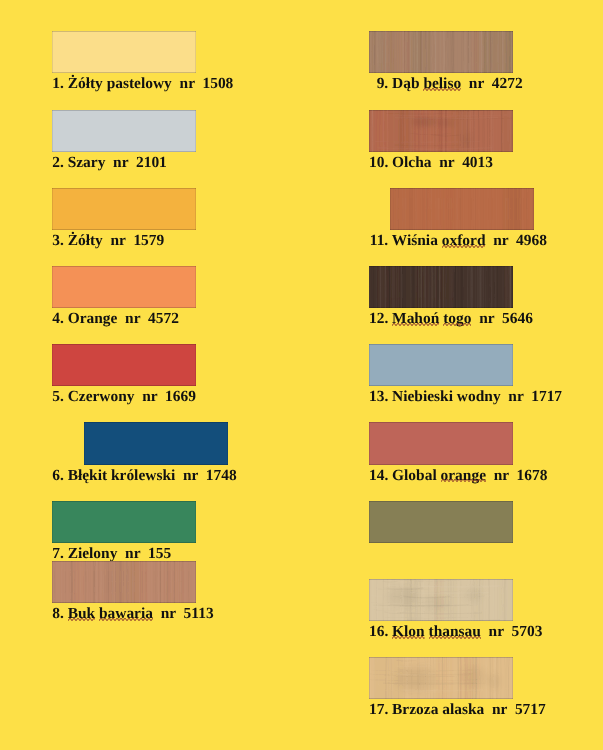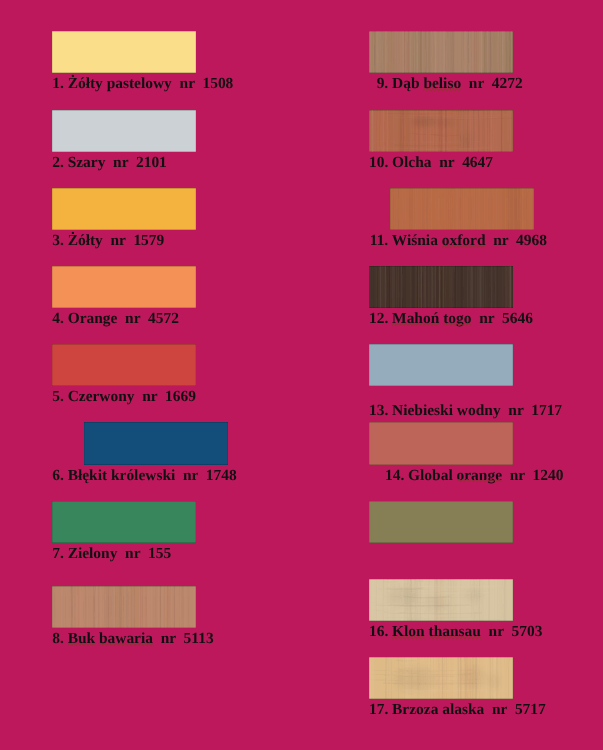--- a/index.html
+++ b/index.html
@@ -1,18 +1,18 @@
 <!DOCTYPE html>
 <html><head>
 <meta charset="utf-8">
 <title>Kolory</title>
 <style>
   html,body{margin:0;padding:0;background:#ffffff;-webkit-font-smoothing:antialiased;text-rendering:geometricPrecision;}
   body{width:603px;height:750px;overflow:hidden;font-family:"Liberation Serif",serif;}
-  .page{position:relative;width:603px;height:750px;background:#be185d;}
+  .page{position:relative;width:603px;height:750px;background:#fde047;}
   .col{position:absolute;top:0;}
   .col-left{left:52.2px;}
   .col-right{left:369.1px;}
   .item{position:absolute;left:0;}
   .swatch{width:143.5px;height:42.2px;position:relative;overflow:hidden;
           box-shadow:inset 0 0.9px 0 rgba(0,0,0,0.17), inset 0 -0.9px 0 rgba(0,0,0,0.17),
                      inset 0.9px 0 0 rgba(0,0,0,0.10), inset -0.9px 0 0 rgba(0,0,0,0.10);}
   .swatch svg{display:block;width:143.5px;height:42.2px;}
   .label{font-weight:bold;font-size:15.45px;white-space:pre;color:#111;position:absolute;left:0;top:44.2px;line-height:18px;}
   .num{display:inline-block;text-align:right;}
@@ -46,21 +46,21 @@
         <div class="label"><span class="num">5.</span> <span>Czerwony</span><span>  nr  1669</span></div>
       </div>
       <div class="item" style="top: 422.4px; padding-left: 32px;">
         <div class="swatch" style="background: rgb(19, 78, 123);"></div>
         <div class="label"><span class="num">6.</span> <span>Błękit</span> <span>królewski</span><span>  nr  1748</span></div>
       </div>
       <div class="item" style="top: 500.62px; border-radius: 17px;">
         <div class="swatch" style="background: rgb(56, 134, 92);"></div>
         <div class="label"><span class="num">7.</span> <span>Zielony</span><span>  nr  155</span></div>
       </div>
-      <div class="item" style="top: 586px; text-decoration: underline;">
+      <div class="item" style="top: 561px; text-decoration: underline;">
         <div class="swatch" style="background: rgb(188, 136, 109);">
           <svg xmlns="http://www.w3.org/2000/svg" width="143.5" height="42.2" viewBox="0 0 143.5 42.2">
             <defs>
               <filter id="bbeech" x="-5%" y="-5%" width="110%" height="110%">
                 <feGaussianBlur stdDeviation="0.3"></feGaussianBlur>
               </filter>
               <filter id="kbeech" x="-60%" y="-60%" width="220%" height="220%">
                 <feGaussianBlur stdDeviation="2.6"></feGaussianBlur>
               </filter>
             </defs>
@@ -610,21 +610,21 @@
               <path d="M25.0 35.1 Q58.6 36.2 92.2 35.1" stroke="#000" stroke-opacity="0.020" stroke-width="1.22" fill="none"></path>
               <ellipse cx="56" cy="12" rx="14" ry="5" fill="#000" fill-opacity="0.055" filter="url(#kalder)"></ellipse>
               <ellipse cx="56" cy="12" rx="7.7" ry="2.8" fill="#000" fill-opacity="0.043" filter="url(#kalder)"></ellipse>
               <ellipse cx="78" cy="13" rx="9" ry="4" fill="#000" fill-opacity="0.040" filter="url(#kalder)"></ellipse>
               <ellipse cx="78" cy="13" rx="5.0" ry="2.2" fill="#000" fill-opacity="0.032" filter="url(#kalder)"></ellipse>
               <ellipse cx="98" cy="30" rx="5" ry="10" fill="#000" fill-opacity="0.026" filter="url(#kalder)"></ellipse>
               <ellipse cx="98" cy="30" rx="2.8" ry="5.5" fill="#000" fill-opacity="0.020" filter="url(#kalder)"></ellipse>
             </g>
           </svg>
         </div>
-        <div class="label"><span class="num" style="width: 19.125px;">10.</span> <span>Olcha</span><span>  nr  4647</span></div>
+        <div class="label"><span class="num" style="width: 19.125px;">10.</span> <span>Olcha</span><span>  nr  4013</span></div>
       </div>
       <div class="item" style="top: 187.74px; padding-left: 21px;">
         <div class="swatch" style="background: rgb(184, 106, 70);">
           <svg xmlns="http://www.w3.org/2000/svg" width="143.5" height="42.2" viewBox="0 0 143.5 42.2">
             <defs>
               <filter id="bcherry" x="-5%" y="-5%" width="110%" height="110%">
                 <feGaussianBlur stdDeviation="0.25"></feGaussianBlur>
               </filter>
               <filter id="kcherry" x="-60%" y="-60%" width="220%" height="220%">
                 <feGaussianBlur stdDeviation="2.6"></feGaussianBlur>
@@ -1029,32 +1029,32 @@
                 <defs>
                   <pattern id="z5" width="4" height="5" patternUnits="userSpaceOnUse">
                     <path d="M-0.2 3.9 L2 1.1 L4.2 3.9" fill="none" stroke="#8A3527" stroke-width="1" stroke-linecap="square"></path>
                   </pattern>
                 </defs>
                 <rect width="100%" height="5" fill="url(#z5)"></rect>
               </svg></span></span><span>  nr  5646</span></div>
       </div>
       <div class="item" style="top: 344.18px;">
         <div class="swatch" style="background: rgb(148, 172, 188);"></div>
-        <div class="label"><span class="num" style="width: 19.125px; margin-top: 14px;">13.</span> <span>Niebieski</span> <span>wodny</span><span>  nr  1717</span></div>
+        <div class="label"><span class="num" style="width: 19.125px;">13.</span> <span>Niebieski</span> <span>wodny</span><span>  nr  1717</span></div>
       </div>
       <div class="item" style="top: 422.4px;">
         <div class="swatch" style="background: rgb(190, 101, 89);"></div>
-        <div class="label"><span class="num" style="width: 19.125px; margin-left: 16px;">14.</span> <span>Global</span> <span class="sp">orange<span class="wav"><svg xmlns="http://www.w3.org/2000/svg" width="100%" height="5">
+        <div class="label"><span class="num" style="width: 19.125px;">14.</span> <span>Global</span> <span class="sp">orange<span class="wav"><svg xmlns="http://www.w3.org/2000/svg" width="100%" height="5">
                 <defs>
                   <pattern id="z6" width="4" height="5" patternUnits="userSpaceOnUse">
                     <path d="M-0.2 3.9 L2 1.1 L4.2 3.9" fill="none" stroke="#8A3527" stroke-width="1" stroke-linecap="square"></path>
                   </pattern>
                 </defs>
                 <rect width="100%" height="5" fill="url(#z6)"></rect>
-              </svg></span></span><span>  nr  1240</span></div>
+              </svg></span></span><span>  nr  1678</span></div>
       </div>
       <div class="item" style="top: 500.62px;">
         <div class="swatch" style="background: rgb(134, 127, 85);"></div>
       </div>
       <div class="item" style="top: 578.84px;">
         <div class="swatch" style="background: rgb(216, 197, 163);">
           <svg xmlns="http://www.w3.org/2000/svg" width="143.5" height="42.2" viewBox="0 0 143.5 42.2">
             <defs>
               <filter id="bmaple" x="-5%" y="-5%" width="110%" height="110%">
                 <feGaussianBlur stdDeviation="0.5"></feGaussianBlur>

